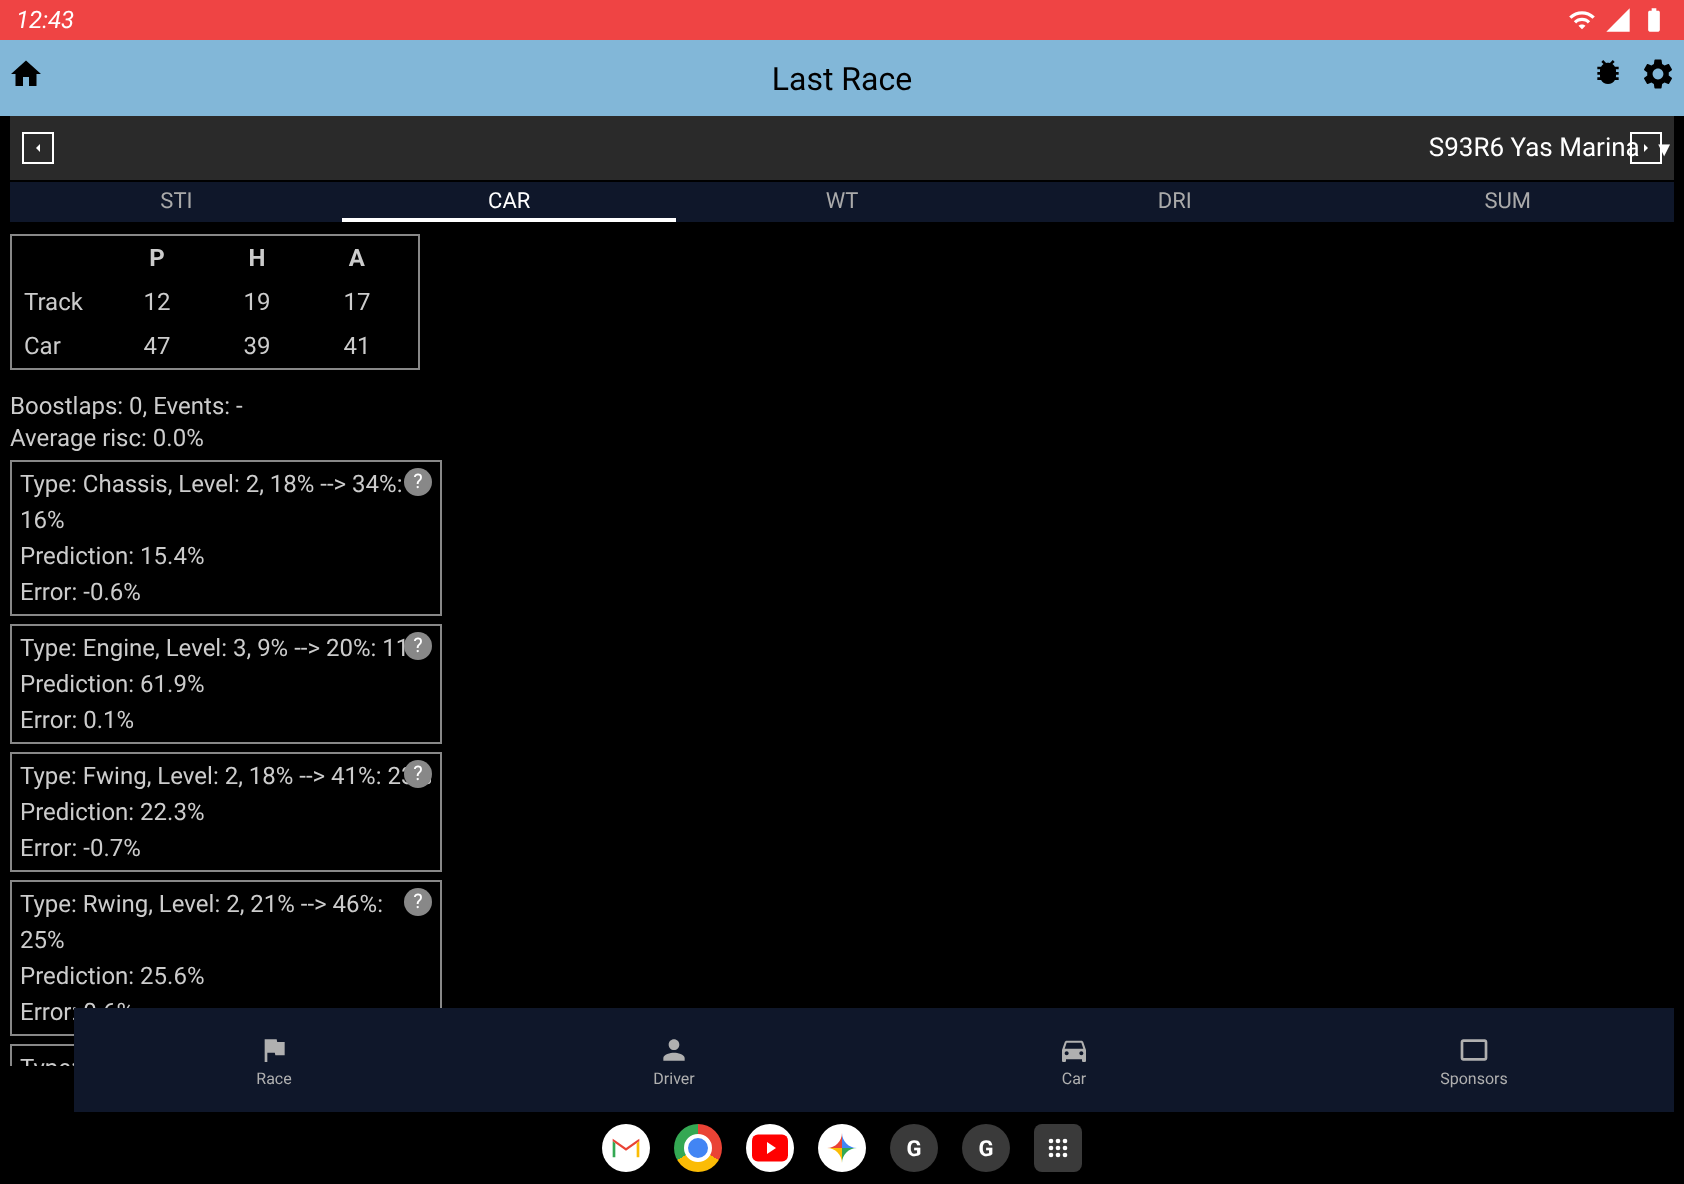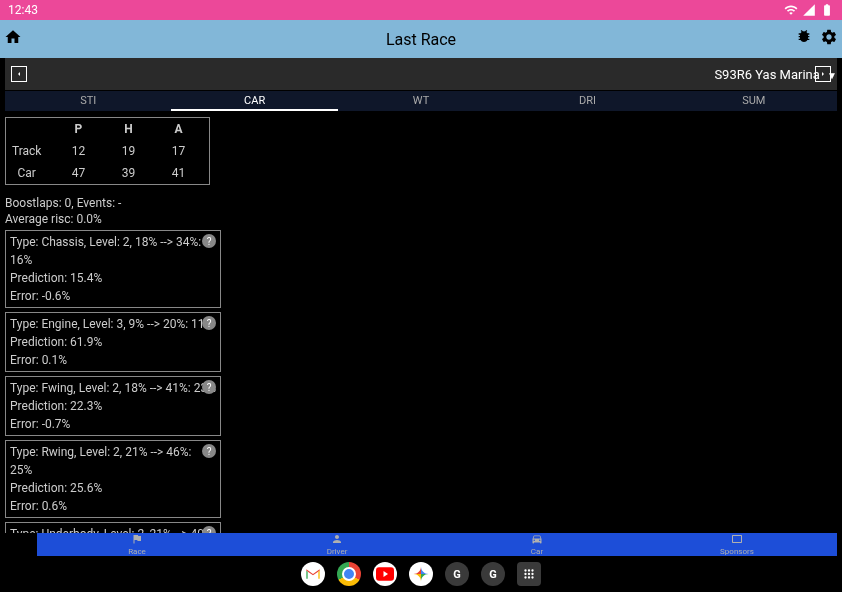--- a/index.html
+++ b/index.html
@@ -1,18 +1,18 @@
 <!DOCTYPE html>
 <html><head>
 <meta charset="utf-8">
 <style>
 * { margin: 0; padding: 0; box-sizing: border-box; font-family: Roboto, Arial, sans-serif; }
 body { background: #000; width: 842px; height: 592px; overflow: hidden; position: relative; }
 
-.status-bar { background: #ec4899; color: #fff; height: 20px; display: flex; justify-content: space-between; align-items: center; padding: 0 8px; font-size: 12px; }
+.status-bar { background: #ef4444; color: #fff; height: 20px; display: flex; justify-content: space-between; align-items: center; padding: 0 8px; font-size: 12px; font-style: italic; }
 .status-right { display: flex; gap: 4px; align-items: center; }
 .status-right svg { width: 14px; height: 14px; }
 
 .app-bar { background: #82b7d8; height: 38px; display: flex; align-items: center; padding: 0 4px; position: relative; }
 .app-bar-title { color: #000; font-size: 16px; position: absolute; left: 50%; transform: translateX(-50%); }
 .app-bar-icons { margin-left: auto; display: flex; gap: 8px; }
 .home-icon { color: #000; }
 
 .subheader { background: #2a2a2a; height: 32px; display: flex; align-items: center; justify-content: flex-end; position: relative; color: #fff; font-size: 13px; margin: 0 5px; }
 .nav-arrow { position: absolute; width: 16px; height: 16px; border: 1px solid #fff; display: flex; align-items: center; justify-content: center; cursor: pointer; }
@@ -21,31 +21,31 @@
 .dropdown-arrow { margin-left: 4px; font-size: 10px; }
 
 .tabs { background: #0f172a; height: 20px; display: flex; margin: 1px 5px 0; }
 .tab { flex: 1; text-align: center; color: #aaa; font-size: 11px; line-height: 20px; cursor: pointer; border-bottom: 1px solid transparent; }
 .tab.active { color: #fff; border-bottom: 2px solid #fff; }
 
 .content { padding: 6px 5px; color: #ccc; font-size: 12px; overflow-y: auto; height: 422px; }
 
 .stats-table { border: 1px solid #888; display: inline-block; margin-bottom: 6px; }
 .stats-table table { border-collapse: collapse; }
-.stats-table th, .stats-table td { padding: 4px 18px 4px 6px; text-align: center; color: #ccc; font-weight: normal; font-size: 12px; }
+.stats-table th, .stats-table td { padding: 4px 18px 4px 6px; text-align: left; color: #ccc; font-weight: normal; font-size: 12px; }
 .stats-table th { font-weight: bold; }
 .stats-table .col-label { width: 50px; }
 .stats-table .col-val { width: 50px; text-align: center; }
 
 .info-line { margin: 2px 0; font-size: 12px; }
 
 .part-box { border: 1px solid #888; margin-top: 4px; padding: 2px 4px; width: 216px; position: relative; font-size: 12px; line-height: 1.5; }
 .help-icon { position: absolute; right: 4px; top: 3px; width: 14px; height: 14px; background: #888; border-radius: 50%; color: #fff; font-size: 10px; display: flex; align-items: center; justify-content: center; cursor: pointer; }
 
-.bottom-nav { position: absolute; bottom: 36px; left: 5px; right: 5px; background: #1d4ed8; height: 23px; display: flex; margin-left: 32px; }
+.bottom-nav { position: absolute; bottom: 36px; left: 5px; right: 5px; background: #0f172a; height: 52px; display: flex; margin-left: 32px; }
 .nav-item { flex: 1; display: flex; flex-direction: column; align-items: center; justify-content: center; color: #b0b0b0; font-size: 8px; cursor: pointer; }
 .nav-item svg { width: 16px; height: 16px; margin-bottom: 2px; }
 
 .dock { position: absolute; bottom: 0; left: 0; right: 0; height: 36px; background: #000; display: flex; align-items: center; justify-content: center; gap: 12px; }
 .dock-icon { width: 24px; height: 24px; border-radius: 50%; display: flex; align-items: center; justify-content: center; font-size: 11px; font-weight: bold; cursor: pointer; }
 .dock-icon.gmail { background: #fff; }
 .dock-icon.chrome { background: conic-gradient(#ea4335 0 120deg, #fbbc05 120deg 240deg, #34a853 240deg 360deg); position: relative; }
 .dock-icon.chrome::after { content: ''; width: 10px; height: 10px; background: #4285f4; border: 2px solid #fff; border-radius: 50%; position: absolute; }
 .dock-icon.youtube { background: #fff; }
 .dock-icon.photos { background: #fff; }

